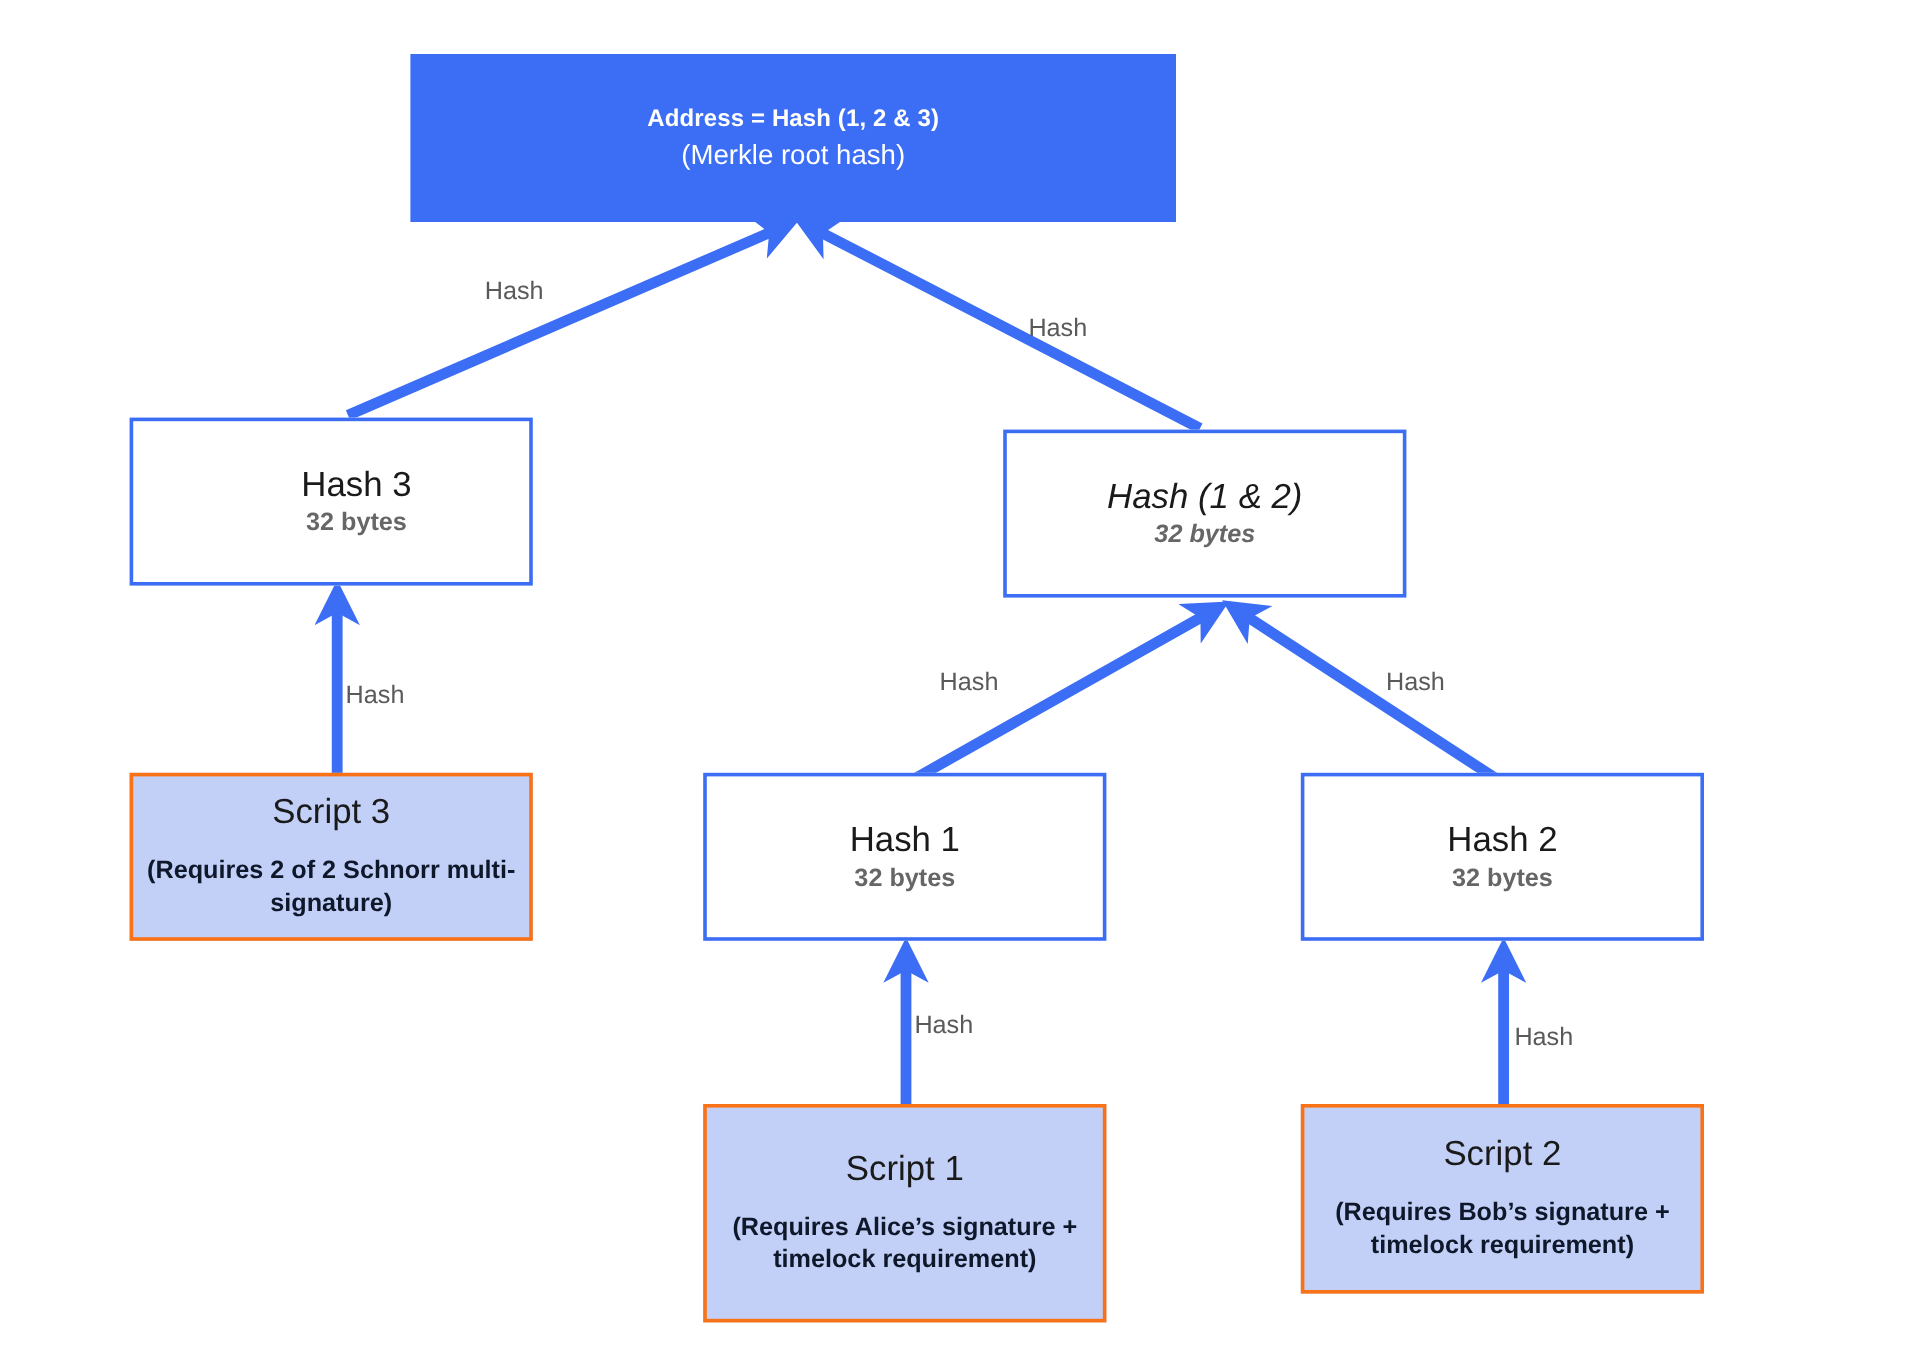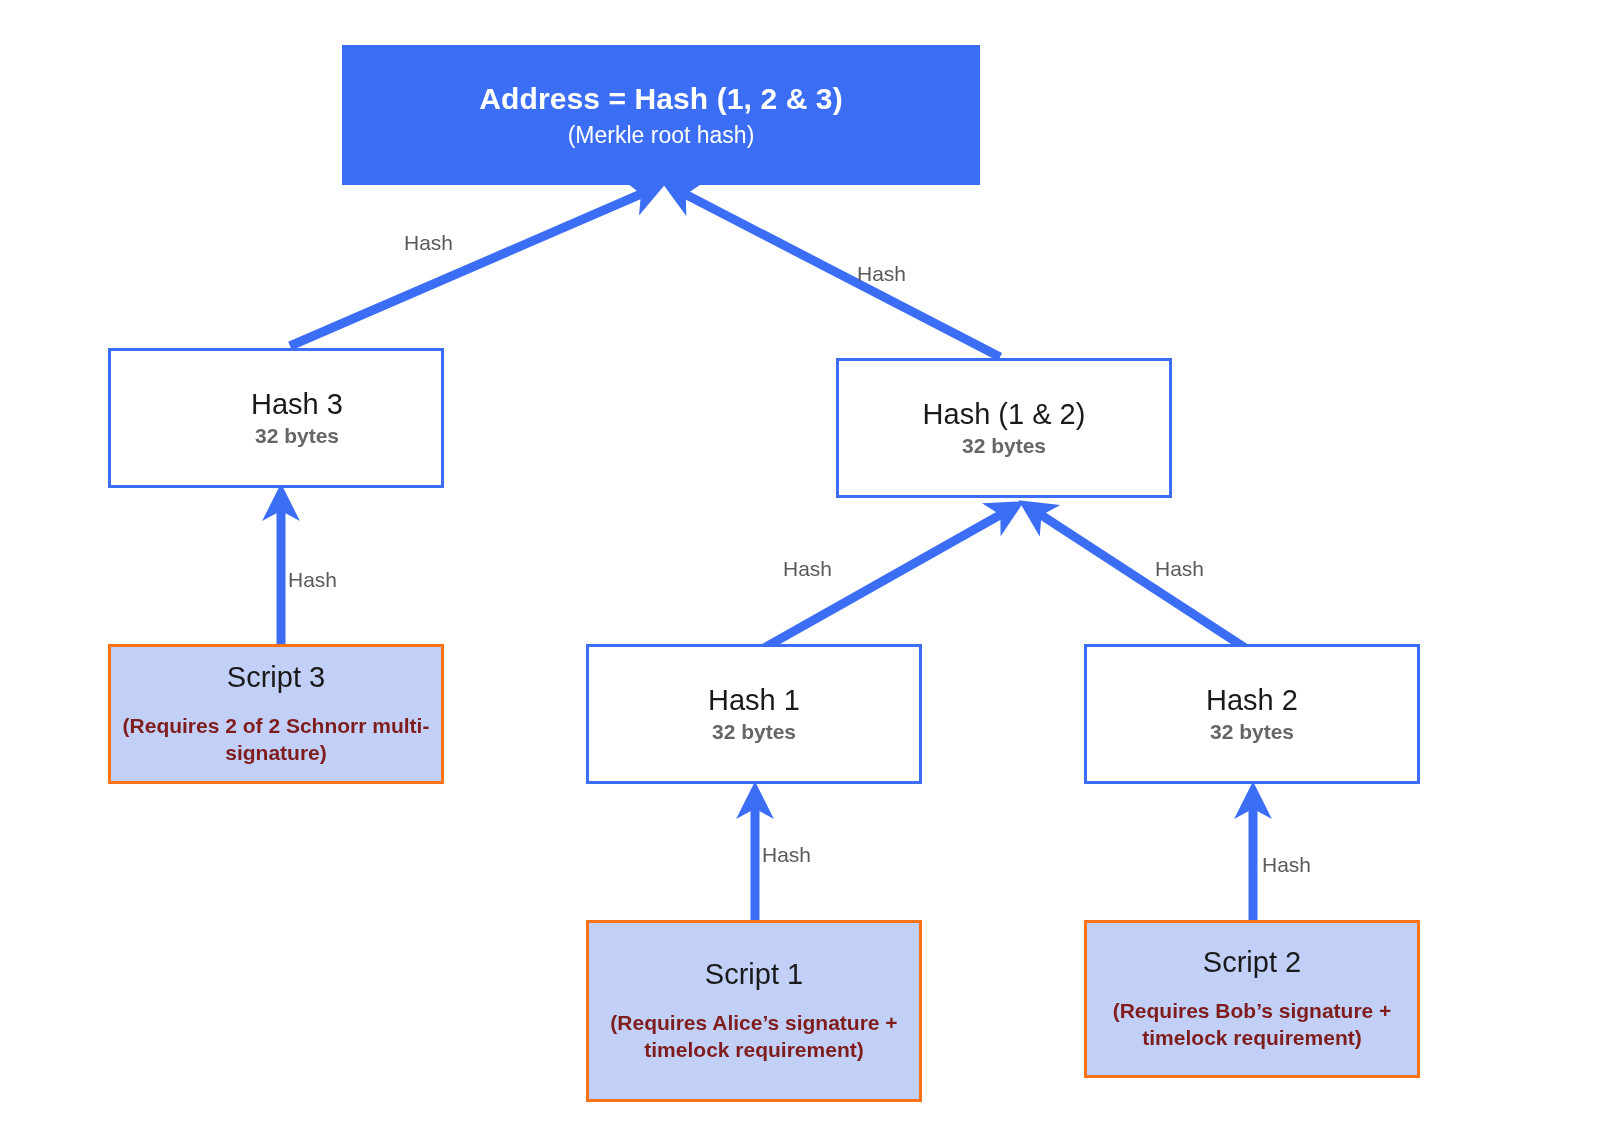--- a/index.html
+++ b/index.html
@@ -35,21 +35,21 @@
     justify-content: center;
     text-align: center;
     line-height: 1.16;
   }
   .node-root {
     background: #3b6ef5;
     border: none;
     color: #ffffff;
   }
   .node-root .title {
-    font-size: 30px;
+    font-size: 20px;
     font-weight: bold;
     letter-spacing: 0.1px;
     margin-bottom: 5px;
   }
   .node-root .subtitle {
     font-size: 23px;
     font-weight: normal;
   }
   .node-hash {
     background: #ffffff;
@@ -73,21 +73,21 @@
   }
   .node-script .title {
     font-size: 29px;
     font-weight: normal;
     color: #1a1a1a;
     margin-bottom: 2px;
   }
   .node-script .subtitle {
     font-size: 21px;
     font-weight: bold;
-    color: #7f1d1d;
+    color: #0f172a;
     line-height: 1.28;
     padding: 0 8px;
   }
   .edge-label {
     position: absolute;
     font-size: 21px;
     color: #5a5a5a;
     font-weight: normal;
     white-space: nowrap;
   }
@@ -122,21 +122,21 @@
   <div class="node node-root" style="left:342px; top:45px; width:638px; height:140px;">
     <div class="title">Address = Hash (1, 2 &amp; 3)</div>
     <div class="subtitle">(Merkle root hash)</div>
   </div>
 
   <div class="node node-hash" style="left:108px; top:348px; width:336px; height:140px;padding-left:42px;">
     <div class="title">Hash 3</div>
     <div class="subtitle">32 bytes</div>
   </div>
 
-  <div class="node node-hash" style="left:836px; top:358px; width:336px; height:140px;">
+  <div class="node node-hash" style="left:836px; top:358px; width:336px; height:140px;font-style:italic;">
     <div class="title">Hash (1 &amp; 2)</div>
     <div class="subtitle">32 bytes</div>
   </div>
 
   <div class="node node-hash" style="left:586px; top:644px; width:336px; height:140px;">
     <div class="title">Hash 1</div>
     <div class="subtitle">32 bytes</div>
   </div>
 
   <div class="node node-hash" style="left:1084px; top:644px; width:336px; height:140px;">

